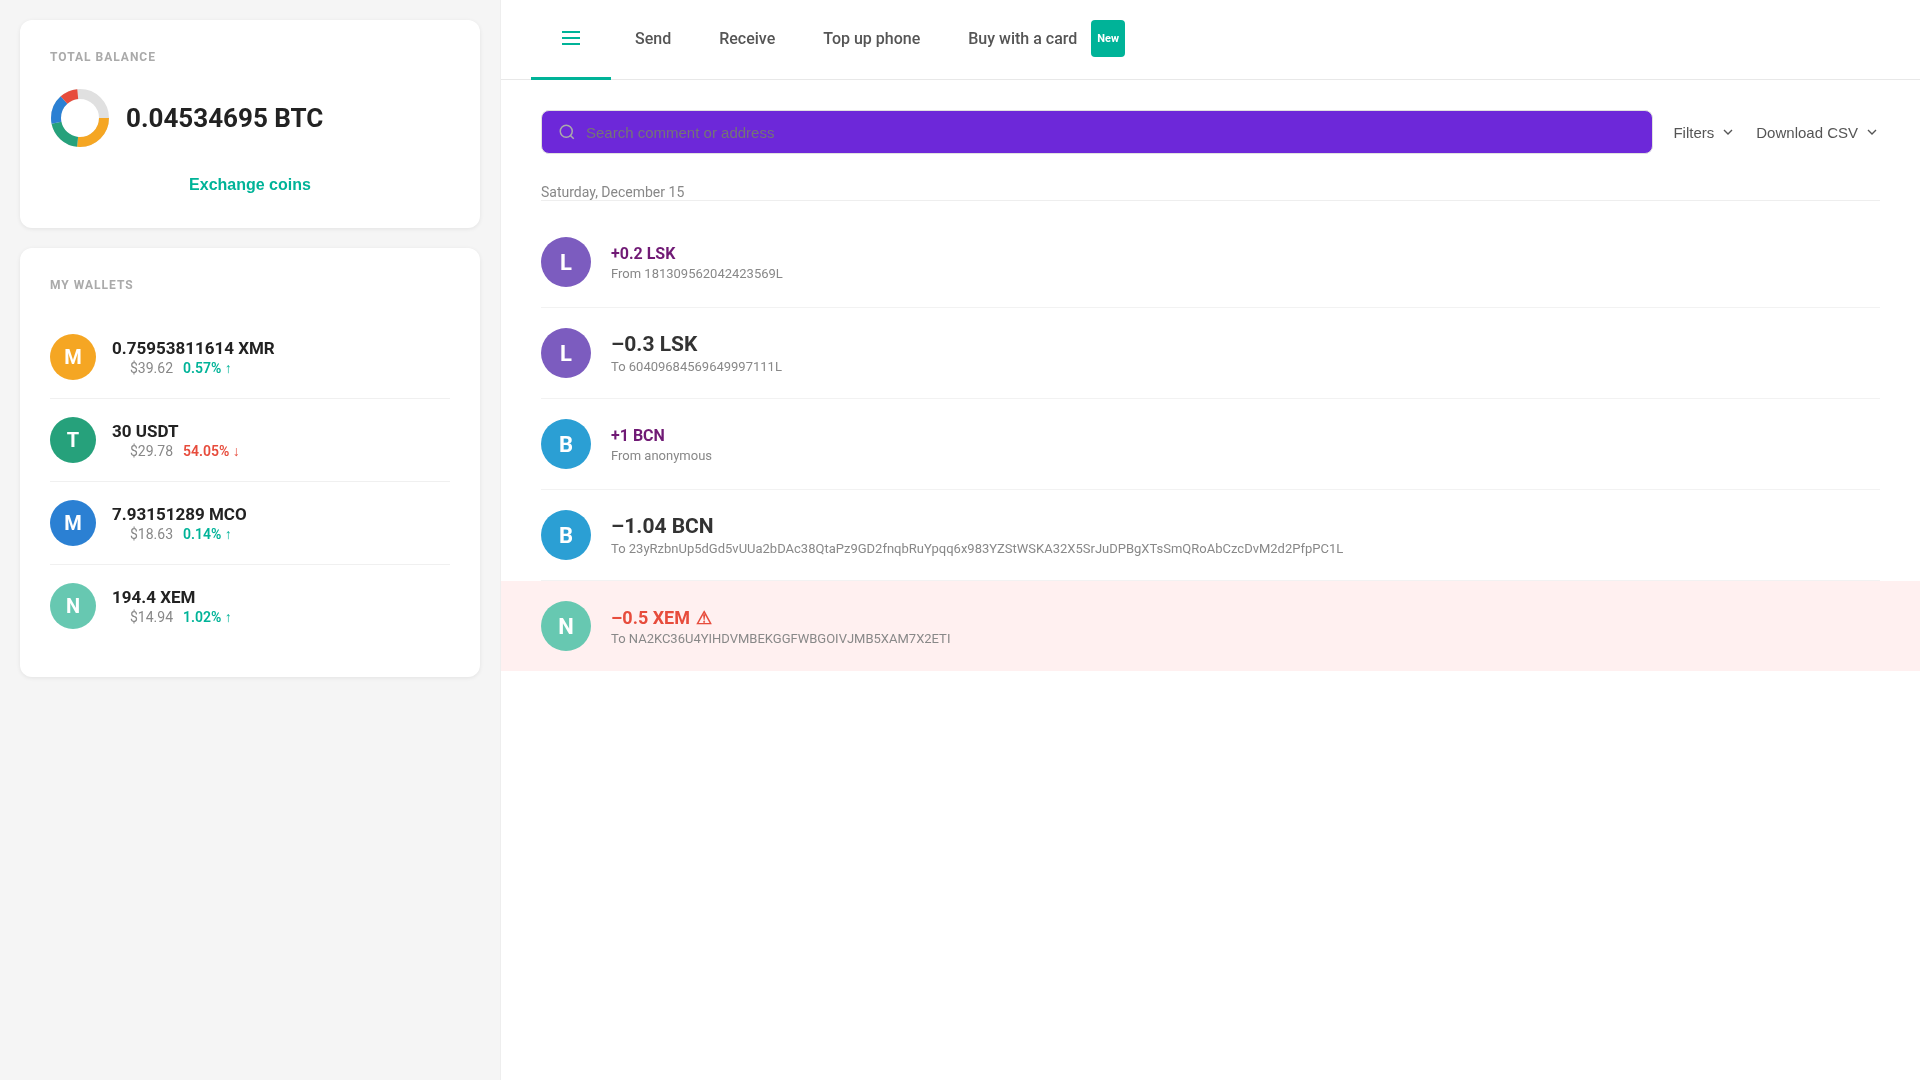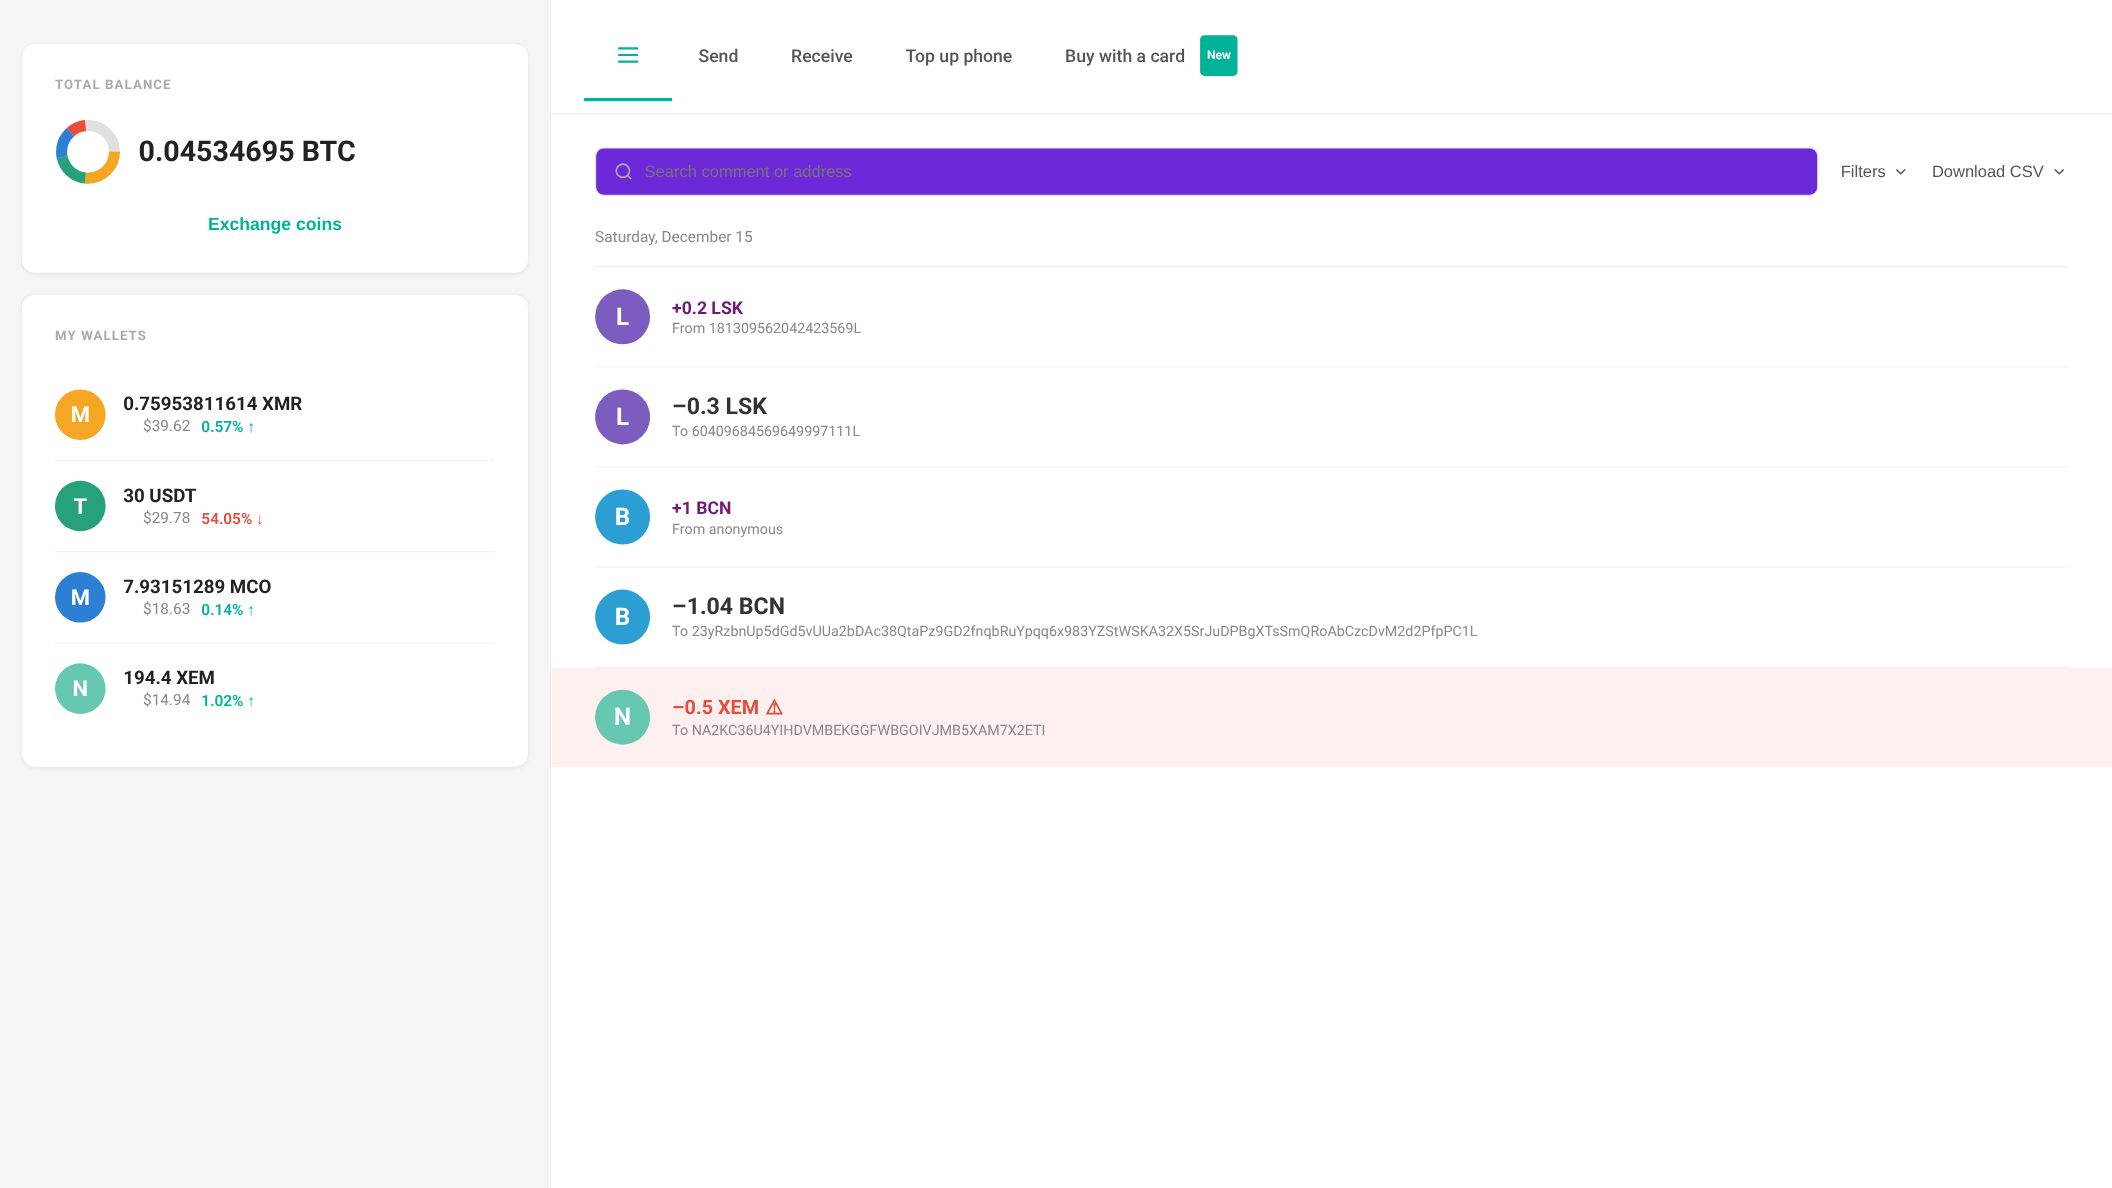--- a/index.html
+++ b/index.html
@@ -8,21 +8,21 @@
       background: #f5f5f5;
       display: flex;
       height: 1080px;
       width: 1920px;
       overflow: hidden;
     }
 
     
     .left-panel {
       width: 500px;
-      padding: 40px 20px;
+      padding: 20px 20px;
       background: #f5f5f5;
       display: flex;
       flex-direction: column;
       gap: 20px;
     }
 
     .card {
       background: #fff;
       border-radius: 12px;
       padding: 30px;
@@ -129,21 +129,21 @@
       border-left: 1px solid #eee;
     }
 
     
     .tabs-bar {
       display: flex;
       align-items: center;
       padding: 0 30px;
       border-bottom: 1px solid #e8e8e8;
       gap: 0;
-      height: 104px;
+      height: 80px;
     }
 
     .tab-item {
       padding: 0 24px;
       height: 80px;
       display: flex;
       align-items: center;
       cursor: pointer;
       font-size: 16px;
       font-weight: 500;
@@ -225,22 +225,22 @@
       cursor: pointer;
       background: none;
       border: none;
       font-weight: 500;
     }
 
     
     .date-separator {
       font-size: 14px;
       color: #888;
-      padding-bottom: 18px;
-      margin-bottom: 0;
+      padding-bottom: 0;
+      margin-bottom: 16px;
       border-bottom: 1px solid #eee;
     }
 
     
     .tx-list { display: flex; flex-direction: column; gap: 0; }
 
     .tx-item {
       display: flex;
       align-items: center;
       gap: 20px;

